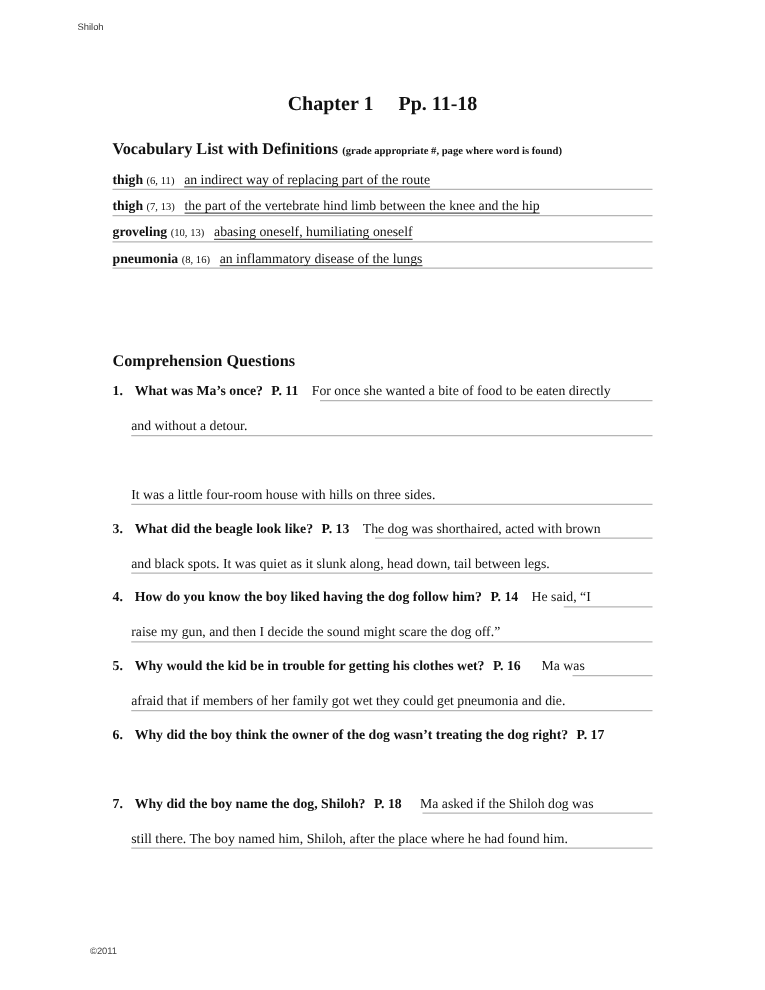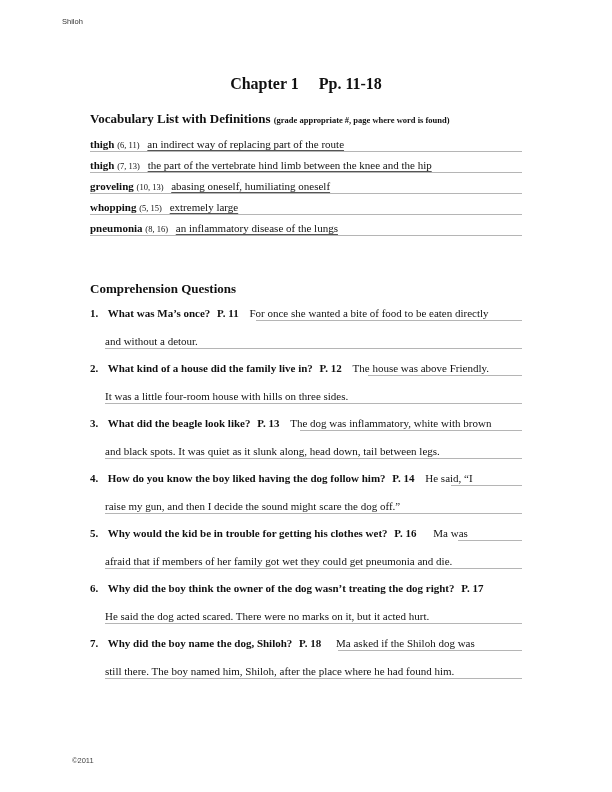--- a/index.html
+++ b/index.html
@@ -85,28 +85,20 @@
     <div class="rule"></div>
     <div class="content">
       <span class="word">groveling</span>
       <span class="pages">(10, 13)</span>
       <span class="def">abasing oneself, humiliating oneself</span>
     </div>
   </div>
   <div class="vocab-row">
     <div class="rule"></div>
     <div class="content">
-      <span class="word">whopping</span>
-      <span class="pages">(5, 15)</span>
-      <span class="def">extremely large</span>
-    </div>
-  </div>
-  <div class="vocab-row">
-    <div class="rule"></div>
-    <div class="content">
       <span class="word">pneumonia</span>
       <span class="pages">(8, 16)</span>
       <span class="def">an inflammatory disease of the lungs</span>
     </div>
   </div>
 </div>
 
 <div class="section-heading" style="top:281px;">Comprehension Questions</div>
 
 <div class="questions">
@@ -119,39 +111,32 @@
       <span class="q-ans">For once she wanted a bite of food to be eaten directly</span>
       <div class="rule" style="left:166px;"></div>
     </div>
     <div class="q-line l2">
       <div class="rule"></div>
       <span class="q-ans2">and without a detour.</span>
     </div>
   </div>
 
   <div class="q-block">
-    <div class="q-line l1">
-      <span class="q-num">2.</span>
-      <span class="q-text">What kind of a house did the family live in?</span>
-      <span class="q-page">P. 12</span>
-      <span class="q-ans">The house was above Friendly.</span>
-      <div class="rule" style="left:278px;"></div>
-    </div>
     <div class="q-line l2">
       <div class="rule"></div>
       <span class="q-ans2">It was a little four-room house with hills on three sides.</span>
     </div>
   </div>
 
   <div class="q-block">
     <div class="q-line l1">
       <span class="q-num">3.</span>
       <span class="q-text">What did the beagle look like?</span>
       <span class="q-page">P. 13</span>
-      <span class="q-ans">The dog was inflammatory, white with brown</span>
+      <span class="q-ans">The dog was shorthaired, acted with brown</span>
       <div class="rule" style="left:210px;"></div>
     </div>
     <div class="q-line l2">
       <div class="rule"></div>
       <span class="q-ans2">and black spots.  It was quiet as it slunk along, head down, tail between legs.</span>
     </div>
   </div>
 
   <div class="q-block">
     <div class="q-line l1">
@@ -180,24 +165,20 @@
       <span class="q-ans2"> afraid that if members of her family got wet they could get pneumonia and die.</span>
     </div>
   </div>
 
   <div class="q-block">
     <div class="q-line l1">
       <span class="q-num">6.</span>
       <span class="q-text">Why did the boy think the owner of the dog wasn’t treating the dog right?</span>
       <span class="q-page">P. 17</span>
     </div>
-    <div class="q-line l2">
-      <div class="rule"></div>
-      <span class="q-ans2">He said the dog acted scared.  There were no marks on it, but it acted hurt.</span>
-    </div>
   </div>
 
   <div class="q-block">
     <div class="q-line l1">
       <span class="q-num">7.</span>
       <span class="q-text">Why did the boy name the dog, Shiloh?</span>
       <span class="q-page">P. 18</span>
       <span class="q-ans" style="margin-left:12px;">Ma asked if the Shiloh dog was</span>
       <div class="rule" style="left:248px;"></div>
     </div>

